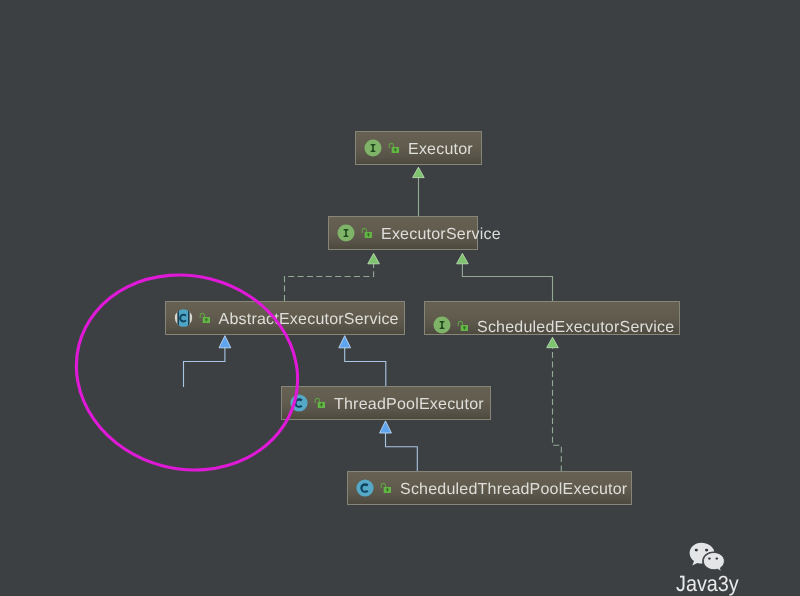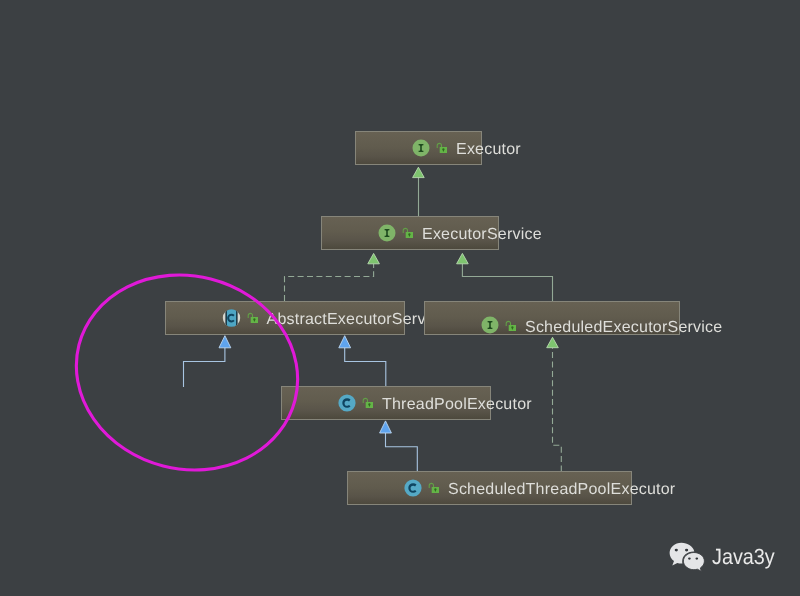--- a/index.html
+++ b/index.html
@@ -1,29 +1,29 @@
 <!DOCTYPE html>
 <html><head>
 <meta charset="utf-8">
 <style>
   html,body{margin:0;padding:0;}
   body{width:800px;height:596px;background:#3c4043;overflow:hidden;position:relative;
        font-family:"Liberation Sans", sans-serif;-webkit-font-smoothing:antialiased;text-rendering:geometricPrecision;}
   #diagram{position:absolute;left:0;top:0;width:800px;height:596px;}
   .node{position:absolute;box-sizing:border-box;display:flex;align-items:center;
         background:linear-gradient(180deg,#676153 0%,#615c4e 45%,#595449 75%,#4d493d 100%);
-        border:1px solid #86857a;color:#dededa;font-size:16px;line-height:1;padding-left:48px;}
+        border:1px solid #86857a;color:#dededa;font-size:16px;line-height:1;}
   .node .ico{flex:0 0 auto;display:block;}
   .node .ico.kind{margin-left:8px;}
   .node .ico[data-name="abstract-class-icon"]{margin-left:7.5px;}
   .node .ico.vis{margin-left:5px;}
   .node .label{margin-left:9px;white-space:nowrap;position:relative;top:2px;letter-spacing:0.22px;}
   svg.conn{position:absolute;left:0;top:0;width:800px;height:596px;pointer-events:none;}
   #highlight{position:absolute;pointer-events:none;z-index:5;}
-  #logo{position:absolute;display:flex;align-items:center;}
+  #logo{position:absolute;display:flex;align-items:center;flex-direction:column;}
   #logo .txt{color:#eaeaea;font-size:22px;margin-left:7px;line-height:1;position:relative;top:-1px;display:inline-block;transform:scaleX(0.9);transform-origin:left center;}
 </style>
 </head>
 <body>
 
 <div id="diagram" data-name="class-diagram">
 
   <svg class="conn" id="connectors" viewBox="0 0 800 596" data-name="connector-layer">
       <g data-name="edge-executor-service-to-executor">
         <path d="M418.5 216 L418.5 177" fill="none" stroke-width="1.1" stroke="#93a996" data-name="edge-line"></path>
@@ -77,21 +77,21 @@
         <path d="M6.6 4.9h4.8v1.3q-1.0 0-1.3 0.35-0.3 0.35-0.3 1.05v2.8q0 0.7 0.3 1.05 0.3 0.35 1.3 0.35v1.3H6.6v-1.3q1.0 0 1.3-0.35 0.3-0.35 0.3-1.05v-2.8q0-0.7-0.3-1.05Q7.6 6.2 6.6 6.2z" fill="#1e4a1e"></path>
       </svg>
       <svg class="ico vis" data-name="public-unlocked-icon" width="12" height="16" viewBox="0 0 12 16">
         <path d="M2.2 8.1V5.5a2.15 2.15 0 0 1 4.3 0v1.6" fill="none" stroke="#62a046" stroke-width="1.05"></path>
         <rect x="4.7" y="7.0" width="7.4" height="6.1" rx="0.4" fill="#64b447"></rect>
         <circle cx="8.4" cy="9.5" r="1.15" fill="#2e6a1d"></circle>
         <path d="M7.95 9.4h0.95v2.1h-0.95z" fill="#2e6a1d"></path>
       </svg>
       <span class="label" data-name="class-node-label">Executor</span>
     </div>
-    <div class="node" data-name="class-node-executor-service" style="left: 321px; top: 216px; width: 178px; height: 34px;">
+    <div class="node" data-name="class-node-executor-service" style="left: 328px; top: 216px; width: 150px; height: 34px;">
       <svg class="ico kind" data-name="interface-icon" width="18" height="18" viewBox="0 0 18 18">
         <circle cx="9" cy="9" r="8.5" fill="#7fb468"></circle>
         <path d="M6.6 4.9h4.8v1.3q-1.0 0-1.3 0.35-0.3 0.35-0.3 1.05v2.8q0 0.7 0.3 1.05 0.3 0.35 1.3 0.35v1.3H6.6v-1.3q1.0 0 1.3-0.35 0.3-0.35 0.3-1.05v-2.8q0-0.7-0.3-1.05Q7.6 6.2 6.6 6.2z" fill="#1e4a1e"></path>
       </svg>
       <svg class="ico vis" data-name="public-unlocked-icon" width="12" height="16" viewBox="0 0 12 16">
         <path d="M2.2 8.1V5.5a2.15 2.15 0 0 1 4.3 0v1.6" fill="none" stroke="#62a046" stroke-width="1.05"></path>
         <rect x="4.7" y="7.0" width="7.4" height="6.1" rx="0.4" fill="#64b447"></rect>
         <circle cx="8.4" cy="9.5" r="1.15" fill="#2e6a1d"></circle>
         <path d="M7.95 9.4h0.95v2.1h-0.95z" fill="#2e6a1d"></path>
       </svg>

